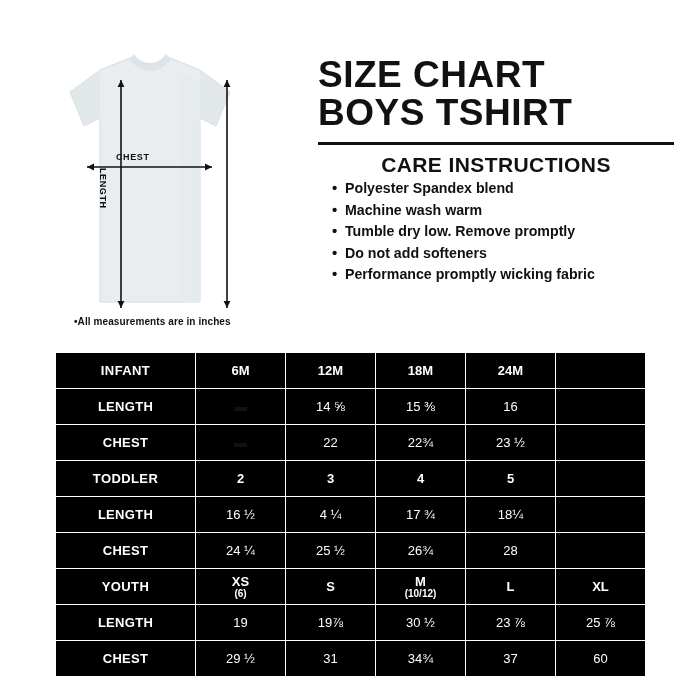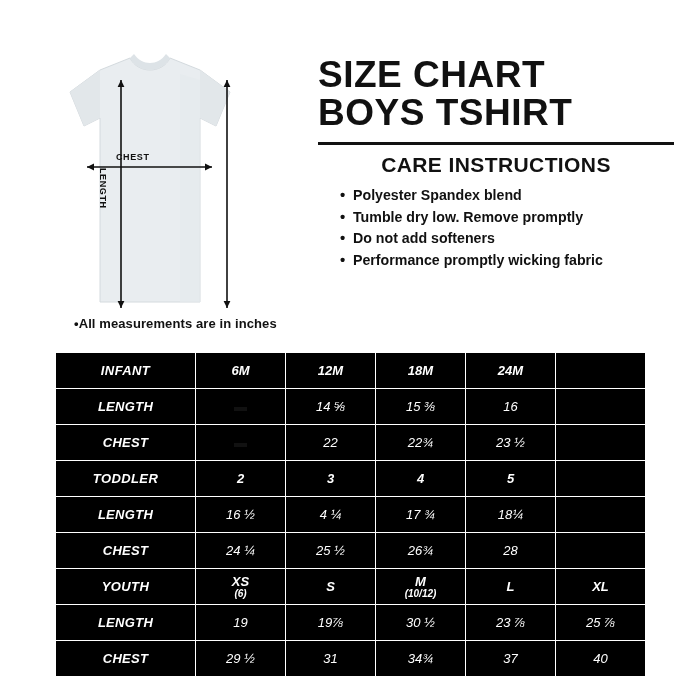--- a/index.html
+++ b/index.html
@@ -40,21 +40,21 @@
   }
   .shirt-svg {
     position: absolute;
     left: 0;
     top: 0;
   }
   .measure-note {
     position: absolute;
     left: 44px;
     top: 276px;
-    font-size: 13px;
+    font-size: 10px;
     font-weight: 700;
     color: #111;
     letter-spacing: 0.1px;
     white-space: nowrap;
   }
   .lbl-chest {
     position: absolute;
     left: 86px;
     top: 112px;
     font-size: 9px;
@@ -98,21 +98,21 @@
   .care-title {
     font-size: 21px;
     font-weight: 700;
     text-align: center;
     letter-spacing: 0.4px;
     margin: 0 0 1px 0;
     color: #111;
   }
   .care-list {
     list-style: none;
-    margin: 8px;
+    margin: 0;
     padding: 0 0 0 14px;
   }
   .care-list li {
     font-size: 14.2px;
     font-weight: 700;
     line-height: 21.5px;
     color: #111;
     position: relative;
     padding-left: 13px;
   }
@@ -128,21 +128,20 @@
   .table-wrap {
     position: absolute;
     left: 55px;
     top: 352px;
     width: 590px;
   }
   table.size {
     border-collapse: collapse;
     width: 590px;
     table-layout: fixed;
-    font-style: italic;
   }
   table.size td {
     border: 1px solid #ffffff;
     height: 35px;
     text-align: center;
     vertical-align: middle;
     font-size: 13px;
     color: #ffffff;
     background: #000000;
     padding: 0;
@@ -232,20 +231,21 @@
       <div class="measure-note">•All measurements are in inches</div>
     </div>
 
     <div class="right-block">
       <div class="title">SIZE CHART</div>
       <div class="title">BOYS TSHIRT</div>
       <div class="rule"></div>
       <div class="care-title">CARE INSTRUCTIONS</div>
       <ul class="care-list">
         <li>Polyester Spandex blend</li>
+        <li>Machine wash warm</li>
         <li>Tumble dry low. Remove promptly</li>
         <li>Do not add softeners</li>
         <li>Performance promptly wicking fabric</li>
       </ul>
     </div>
   </div>
 
   <div class="table-wrap">
     <table class="size">
       <colgroup>
@@ -323,19 +323,19 @@
           <td class="val">30 ½</td>
           <td class="val">23 ⅞</td>
           <td class="val">25 ⅞</td>
         </tr>
         <tr>
           <td class="rowlabel">CHEST</td>
           <td class="val">29 ½</td>
           <td class="val">31</td>
           <td class="val">34¾</td>
           <td class="val">37</td>
-          <td class="val">40</td>
+          <td class="val">60</td>
         </tr>
 
       </tbody>
     </table>
   </div>
 </div>
 
 </body></html>

